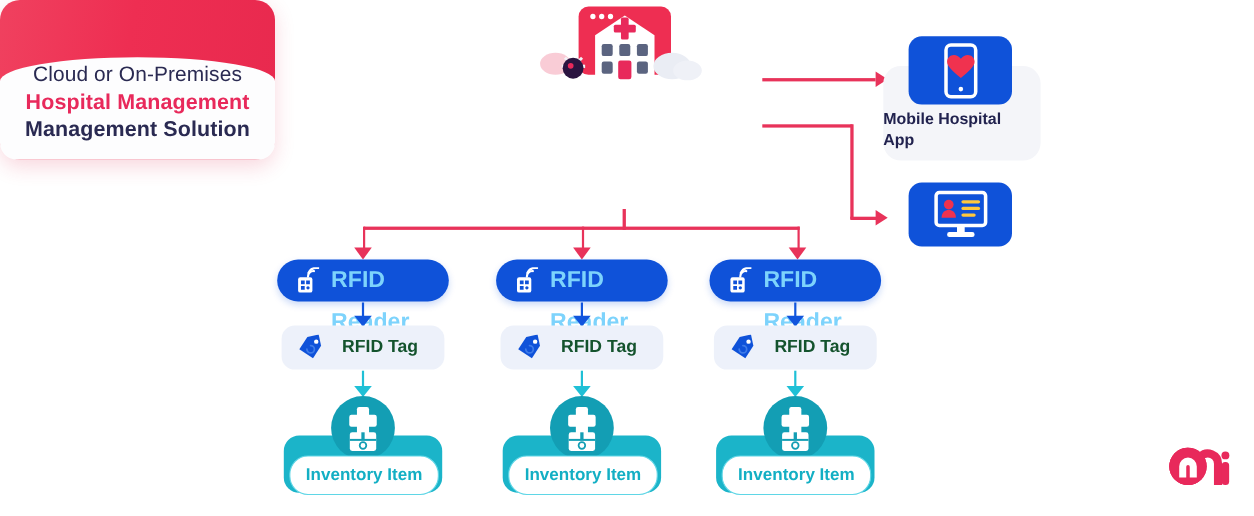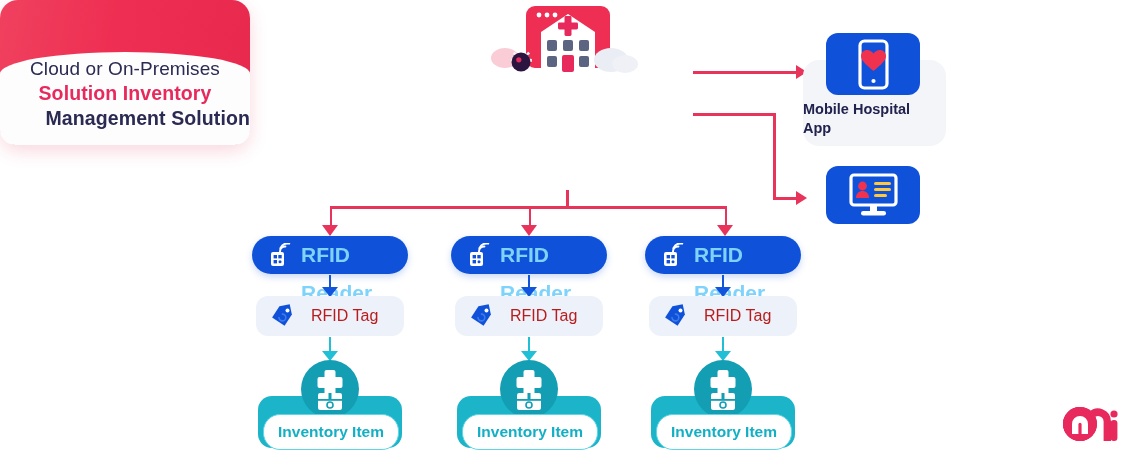--- a/index.html
+++ b/index.html
@@ -19,38 +19,38 @@
 
   
   #hero{left:443px;top:45px;width:250px;height:145px;border-radius:18px;
         background:linear-gradient(100deg,#F0415F 0%,#EE2E52 45%,#E8294E 100%);
         box-shadow:0 6px 18px rgba(220,40,80,.18);overflow:hidden;}
   #hero-white{position:absolute;left:0;top:52px;width:250px;height:93px;background:#FDFDFE;
         border-radius:60% 60% 18px 18px / 26px 26px 18px 18px;}
   #hero-text{position:absolute;left:0;top:56px;width:250px;text-align:center;}
   .h-l1{font-size:19px;color:#2A2A52;line-height:25px;letter-spacing:.1px;}
   .h-l2{font-size:19.5px;color:#E8295B;font-weight:bold;line-height:25px;letter-spacing:.1px;}
-  .h-l3{font-size:19.5px;color:#2A2A52;font-weight:bold;line-height:25px;letter-spacing:.1px;text-align:right;}
+  .h-l3{font-size:19.5px;color:#2A2A52;font-weight:bold;line-height:25px;letter-spacing:.1px;}
 
   
   #hosp-wrap{position:absolute;left:443px;top:0px;width:250px;height:80px;}
 
   
   .rcard{position:absolute;background:#F4F5F9;border-radius:16px;}
   .ricon{position:absolute;background:#0F52D9;border-radius:12px;}
   .rlabel{position:absolute;color:#21224E;font-weight:bold;
           font-size:14.5px;line-height:19px;}
 
   
   .reader{position:absolute;height:38px;border-radius:19px;background:#0F52D9;
           box-shadow:0 3px 7px rgba(15,82,217,.22);}
   .reader-label{position:absolute;color:#7dd3fc;font-weight:bold;font-size:21px;
           line-height:38px;}
   .tag{position:absolute;height:40px;border-radius:12px;background:#EDF1FA;}
-  .tag-label{position:absolute;color:#b91c1c;font-weight:normal;font-size:16px;line-height:40px;}
+  .tag-label{position:absolute;color:#14532d;font-weight:bold;font-size:16px;line-height:40px;}
 
   .inv-plate{position:absolute;height:52px;border-radius:14px;background:#1BB4C9;}
   .inv-circle{position:absolute;width:58px;height:58px;border-radius:50%;background:#139EB4;}
   .inv-pill{position:absolute;height:34px;border-radius:17px;background:#ffffff;
             border:1.5px solid #5FD6E6;}
   .inv-label{position:absolute;text-align:center;color:#13AFC4;font-weight:bold;
              font-size:15.5px;line-height:34px;}
 
   
   #logo{position:absolute;left:1058px;top:404px;width:62px;height:40px;}
@@ -90,21 +90,21 @@
         <circle cx="0" cy="0" r="9.5" fill="#2B1440"></circle>
         <circle cx="-2.2" cy="-2.2" r="2.6" fill="#E8295B"></circle>
       </g>
     </svg>
   </div>
 
   <div id="hero">
     <div id="hero-white"></div>
     <div id="hero-text">
       <div class="h-l1">Cloud or On-Premises</div>
-      <div class="h-l2">Solution Inventory</div>
+      <div class="h-l2">Hospital Management</div>
       <div class="h-l3">Management Solution</div>
     </div>
   </div>
 
   <div class="redline" style="left:693px;top:71px;width:103px;height:2.5px;"></div>
   <div class="arrow-r" style="left:796px;top:65px;border-left:11px solid #E8335A;"></div>
 
   <div class="redline" style="left:693px;top:113px;width:82px;height:2.5px;"></div>
   <div class="redline" style="left:773px;top:113px;width:2.5px;height:86px;"></div>
   <div class="redline" style="left:773px;top:197px;width:25px;height:2.5px;"></div>

